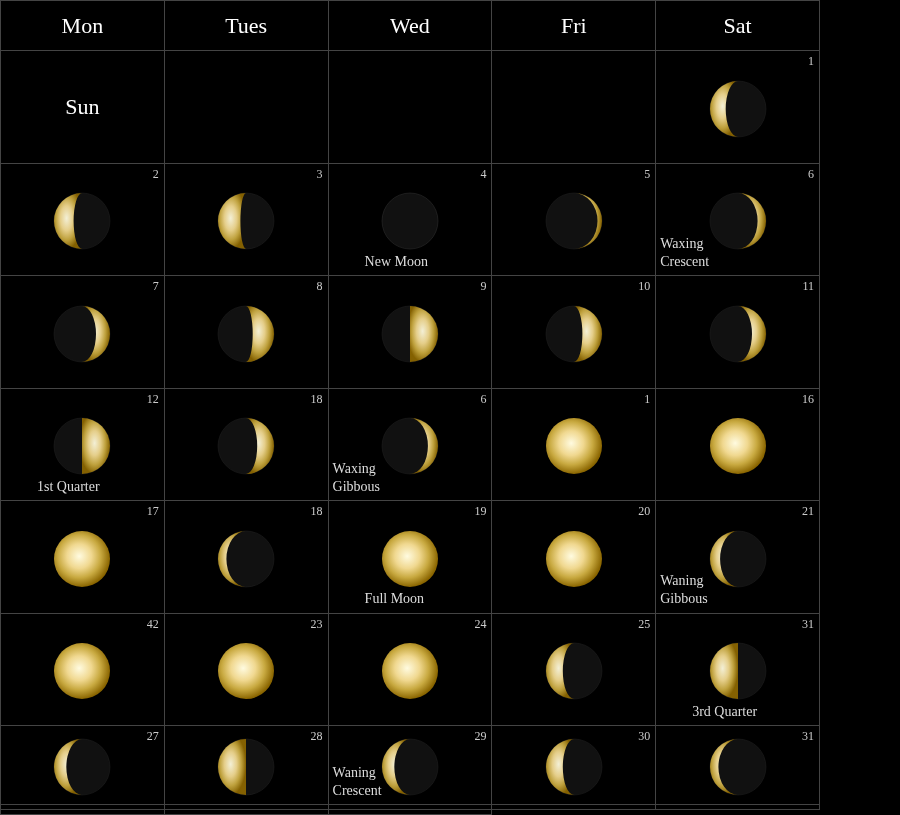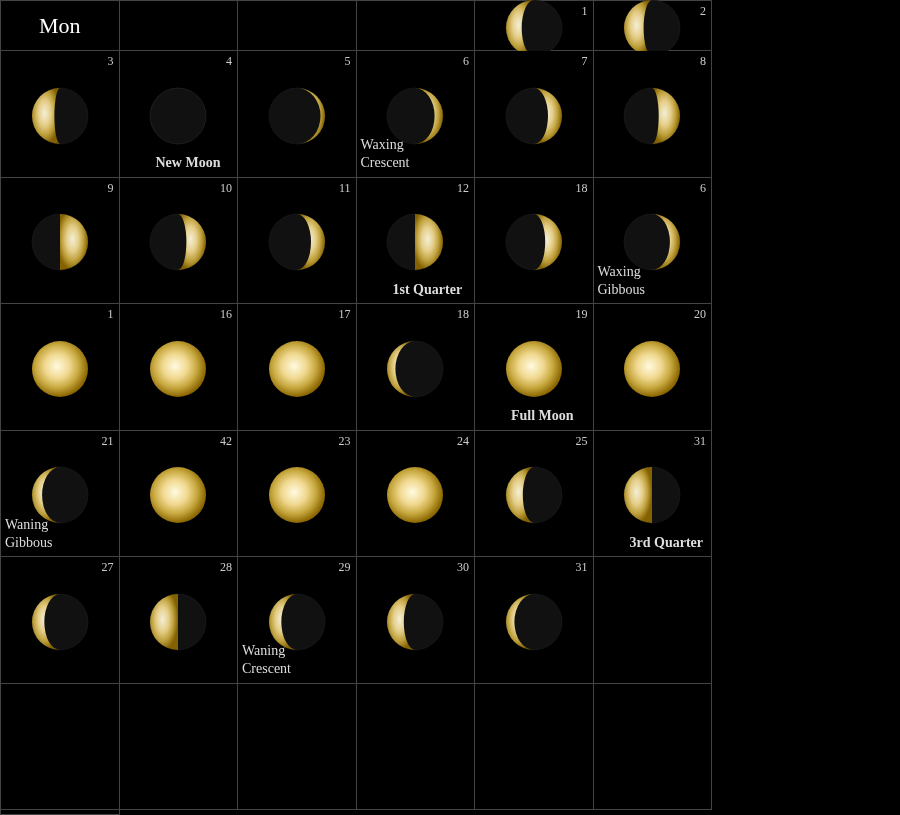--- a/index.html
+++ b/index.html
@@ -4,25 +4,25 @@
   <style>
     * { margin: 0; padding: 0; box-sizing: border-box; }
     body {
       background: #000;
       width: 900px;
       height: 815px;
       overflow: hidden;
       font-family: Georgia, 'Times New Roman', serif;
     }
     .calendar {
-      width: 712px;
+      width: 820px;
       height: 815px;
       display: grid;
       grid-template-rows: 50px repeat(6, 1fr);
-      grid-template-columns: repeat(6, 1fr);
+      grid-template-columns: repeat(5, 1fr);
       border-left: 1px solid #444;
       border-top: 1px solid #444;
     }
     .day-header {
       background: #000;
       color: #fff;
       display: flex;
       align-items: center;
       justify-content: center;
       font-size: 22px;
@@ -51,30 +51,35 @@
     .cell .phase-label {
       position: absolute;
       bottom: 4px;
       left: 4px;
       color: #ddd;
       font-size: 14px;
       line-height: 1.3;
     }
     .cell .phase-label.large {
       font-size: 14px;
-      font-weight: bold;
+      font-weight: normal;
       padding-left: 32px;
     }
   </style>
 </head>
 <body>
 
 <div class="calendar">
 
   <div class="day-header">Mon</div>
+  <div class="day-header">Tues</div>
+  <div class="day-header">Wed</div>
+  <div class="day-header">Fri</div>
+  <div class="day-header">Sat</div>
+  <div class="day-header">Sun</div>
 <div class="cell"></div>
     <div class="cell"></div>
     <div class="cell"></div>
     <div class="cell">
       <span class="date-num">1</span>
       <div style="margin-top: 8px;"><svg width="62" height="62" viewBox="0 0 62 62" xmlns="http://www.w3.org/2000/svg">
           <defs>
     <radialGradient id="fullmoon" cx="45%" cy="45%" r="55%">
       <stop offset="0%" stop-color="#fffbe0"></stop>
       <stop offset="40%" stop-color="#f0d890"></stop>

